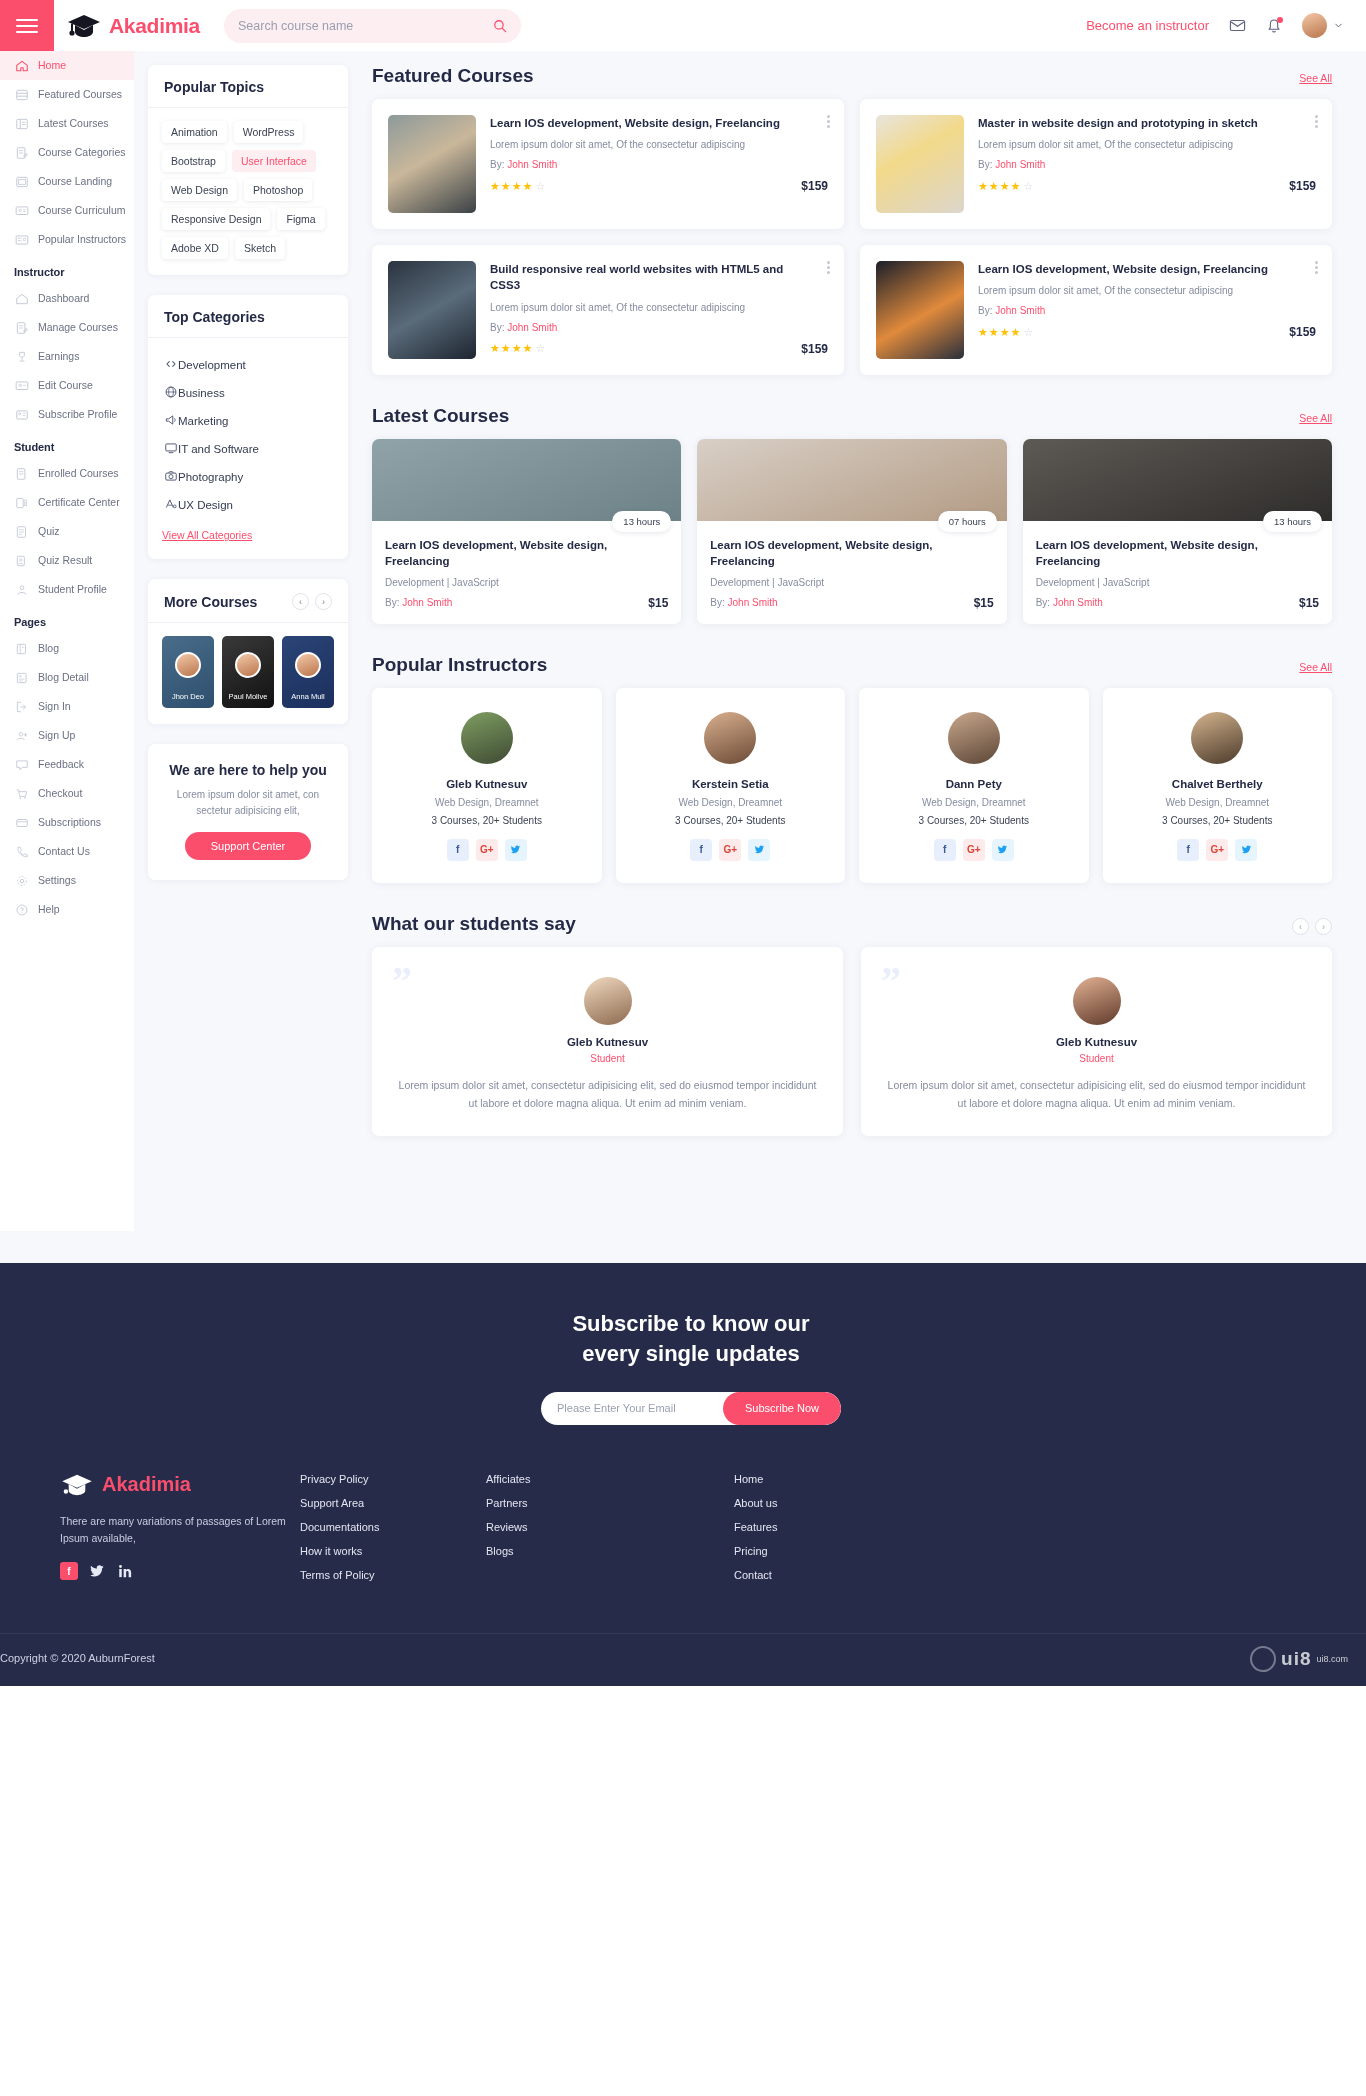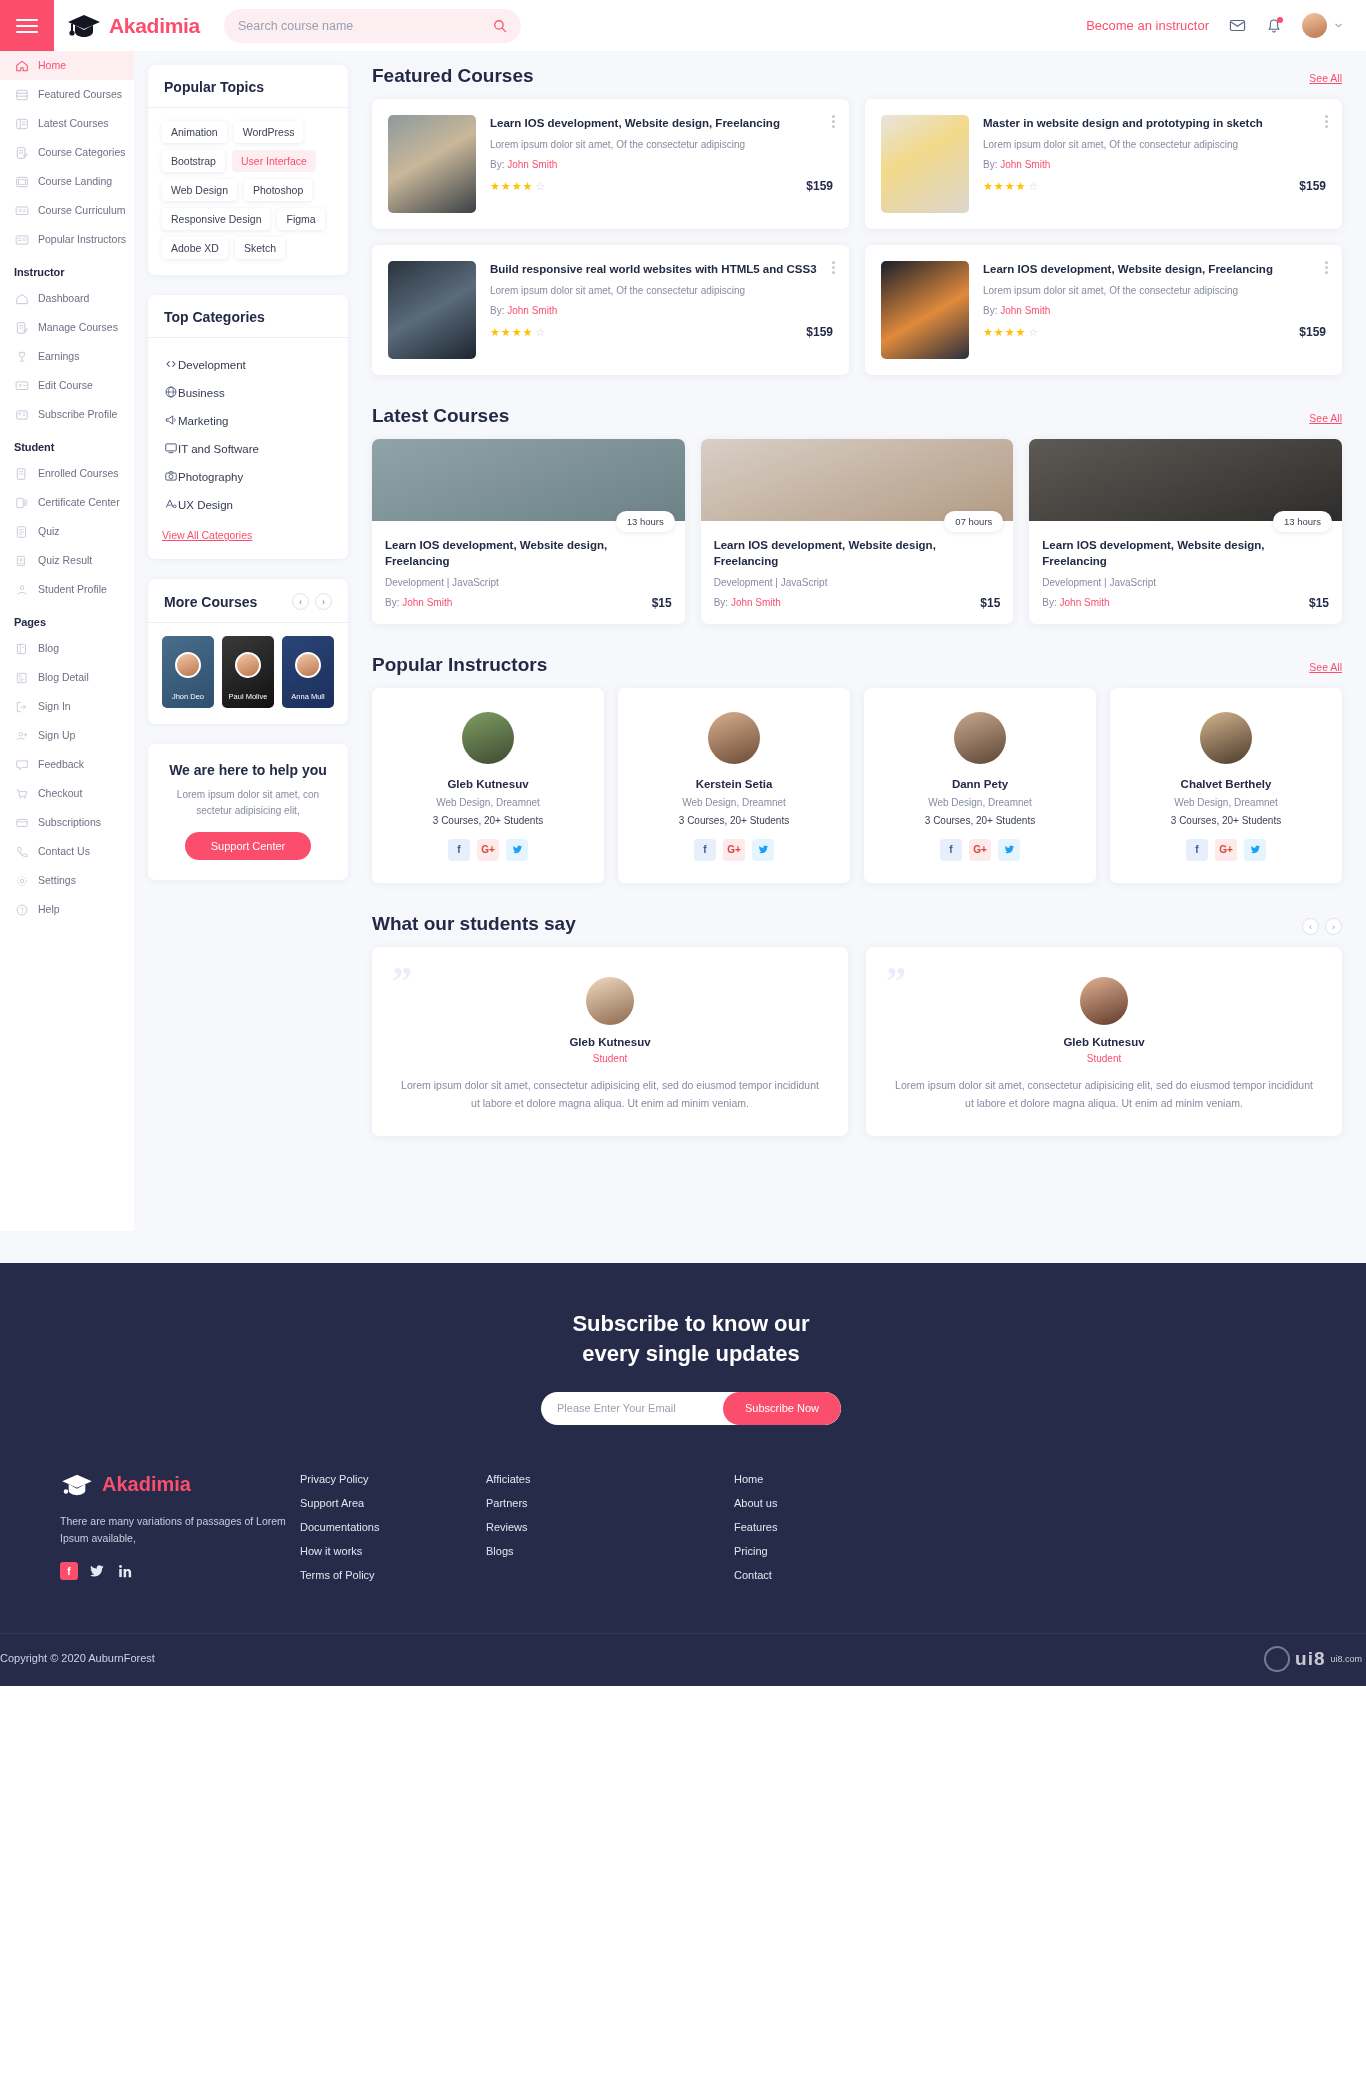--- a/index.html
+++ b/index.html
@@ -60,21 +60,21 @@
   }
   .nav-item.active { background: #fdeef1; color: #fb4e6d; }
   .nav-item .ico { width: 15px; height: 15px; flex: 0 0 15px; display: flex; align-items: center; justify-content: center; }
   .nav-item .ico svg { width: 14px; height: 14px; }
   .nav-group-title {
     font-size: 11px; font-weight: bold; color: #242a46;
     padding: 12px 0 6px 14px; letter-spacing: -0.1px;
   }
 
   
-  .content { flex: 1; display: flex; gap: 0; padding: 14px 6px 0 0; }
+  .content { flex: 1; display: flex; gap: 0; padding: 14px 16px 0 0; }
   .col-left { width: 200px; flex: 0 0 200px; margin-left: 14px; }
   .col-main { flex: 1; padding: 0 18px 0 24px; }
 
   .card { background: #fff; border-radius: 7px; box-shadow: 0 1px 6px rgba(40,50,90,0.06); }
 
   
   .panel { margin-bottom: 20px; }
   .panel-head {
     font-size: 14px; font-weight: bold; color: #242a46;
     padding: 14px 16px 12px 16px; border-bottom: 1px solid #eef0f6;
@@ -258,21 +258,21 @@
   .foot-link-col:nth-child(3) { width: 248px; }
   .foot-link {
     display: block; font-size: 11px; color: #e3e6f1; margin-bottom: 12px;
     cursor: pointer; text-decoration: none;
   }
   .copyright {
     text-align: left; font-size: 11px; color: #cdd2e4; padding: 18px 0 22px 0;
     border-top: 1px solid rgba(255,255,255,0.07);
   }
   .wm {
-    position: absolute; right: 4px; bottom: 14px; z-index: 3; display: flex;
+    position: absolute; right: 18px; bottom: 14px; z-index: 3; display: flex;
     align-items: center; gap: 5px; opacity: 0.75;
   }
   .wm-circle { width: 26px; height: 26px; border-radius: 50%; border: 2px solid #fff; opacity: 0.5; }
   .wm-txt { font-size: 19px; color: #fff; font-weight: bold; letter-spacing: 1px; }
   .wm-sub { font-size: 9px; color: #fff; }
 </style>
 </head>
 <body>
 
 <div class="page">

